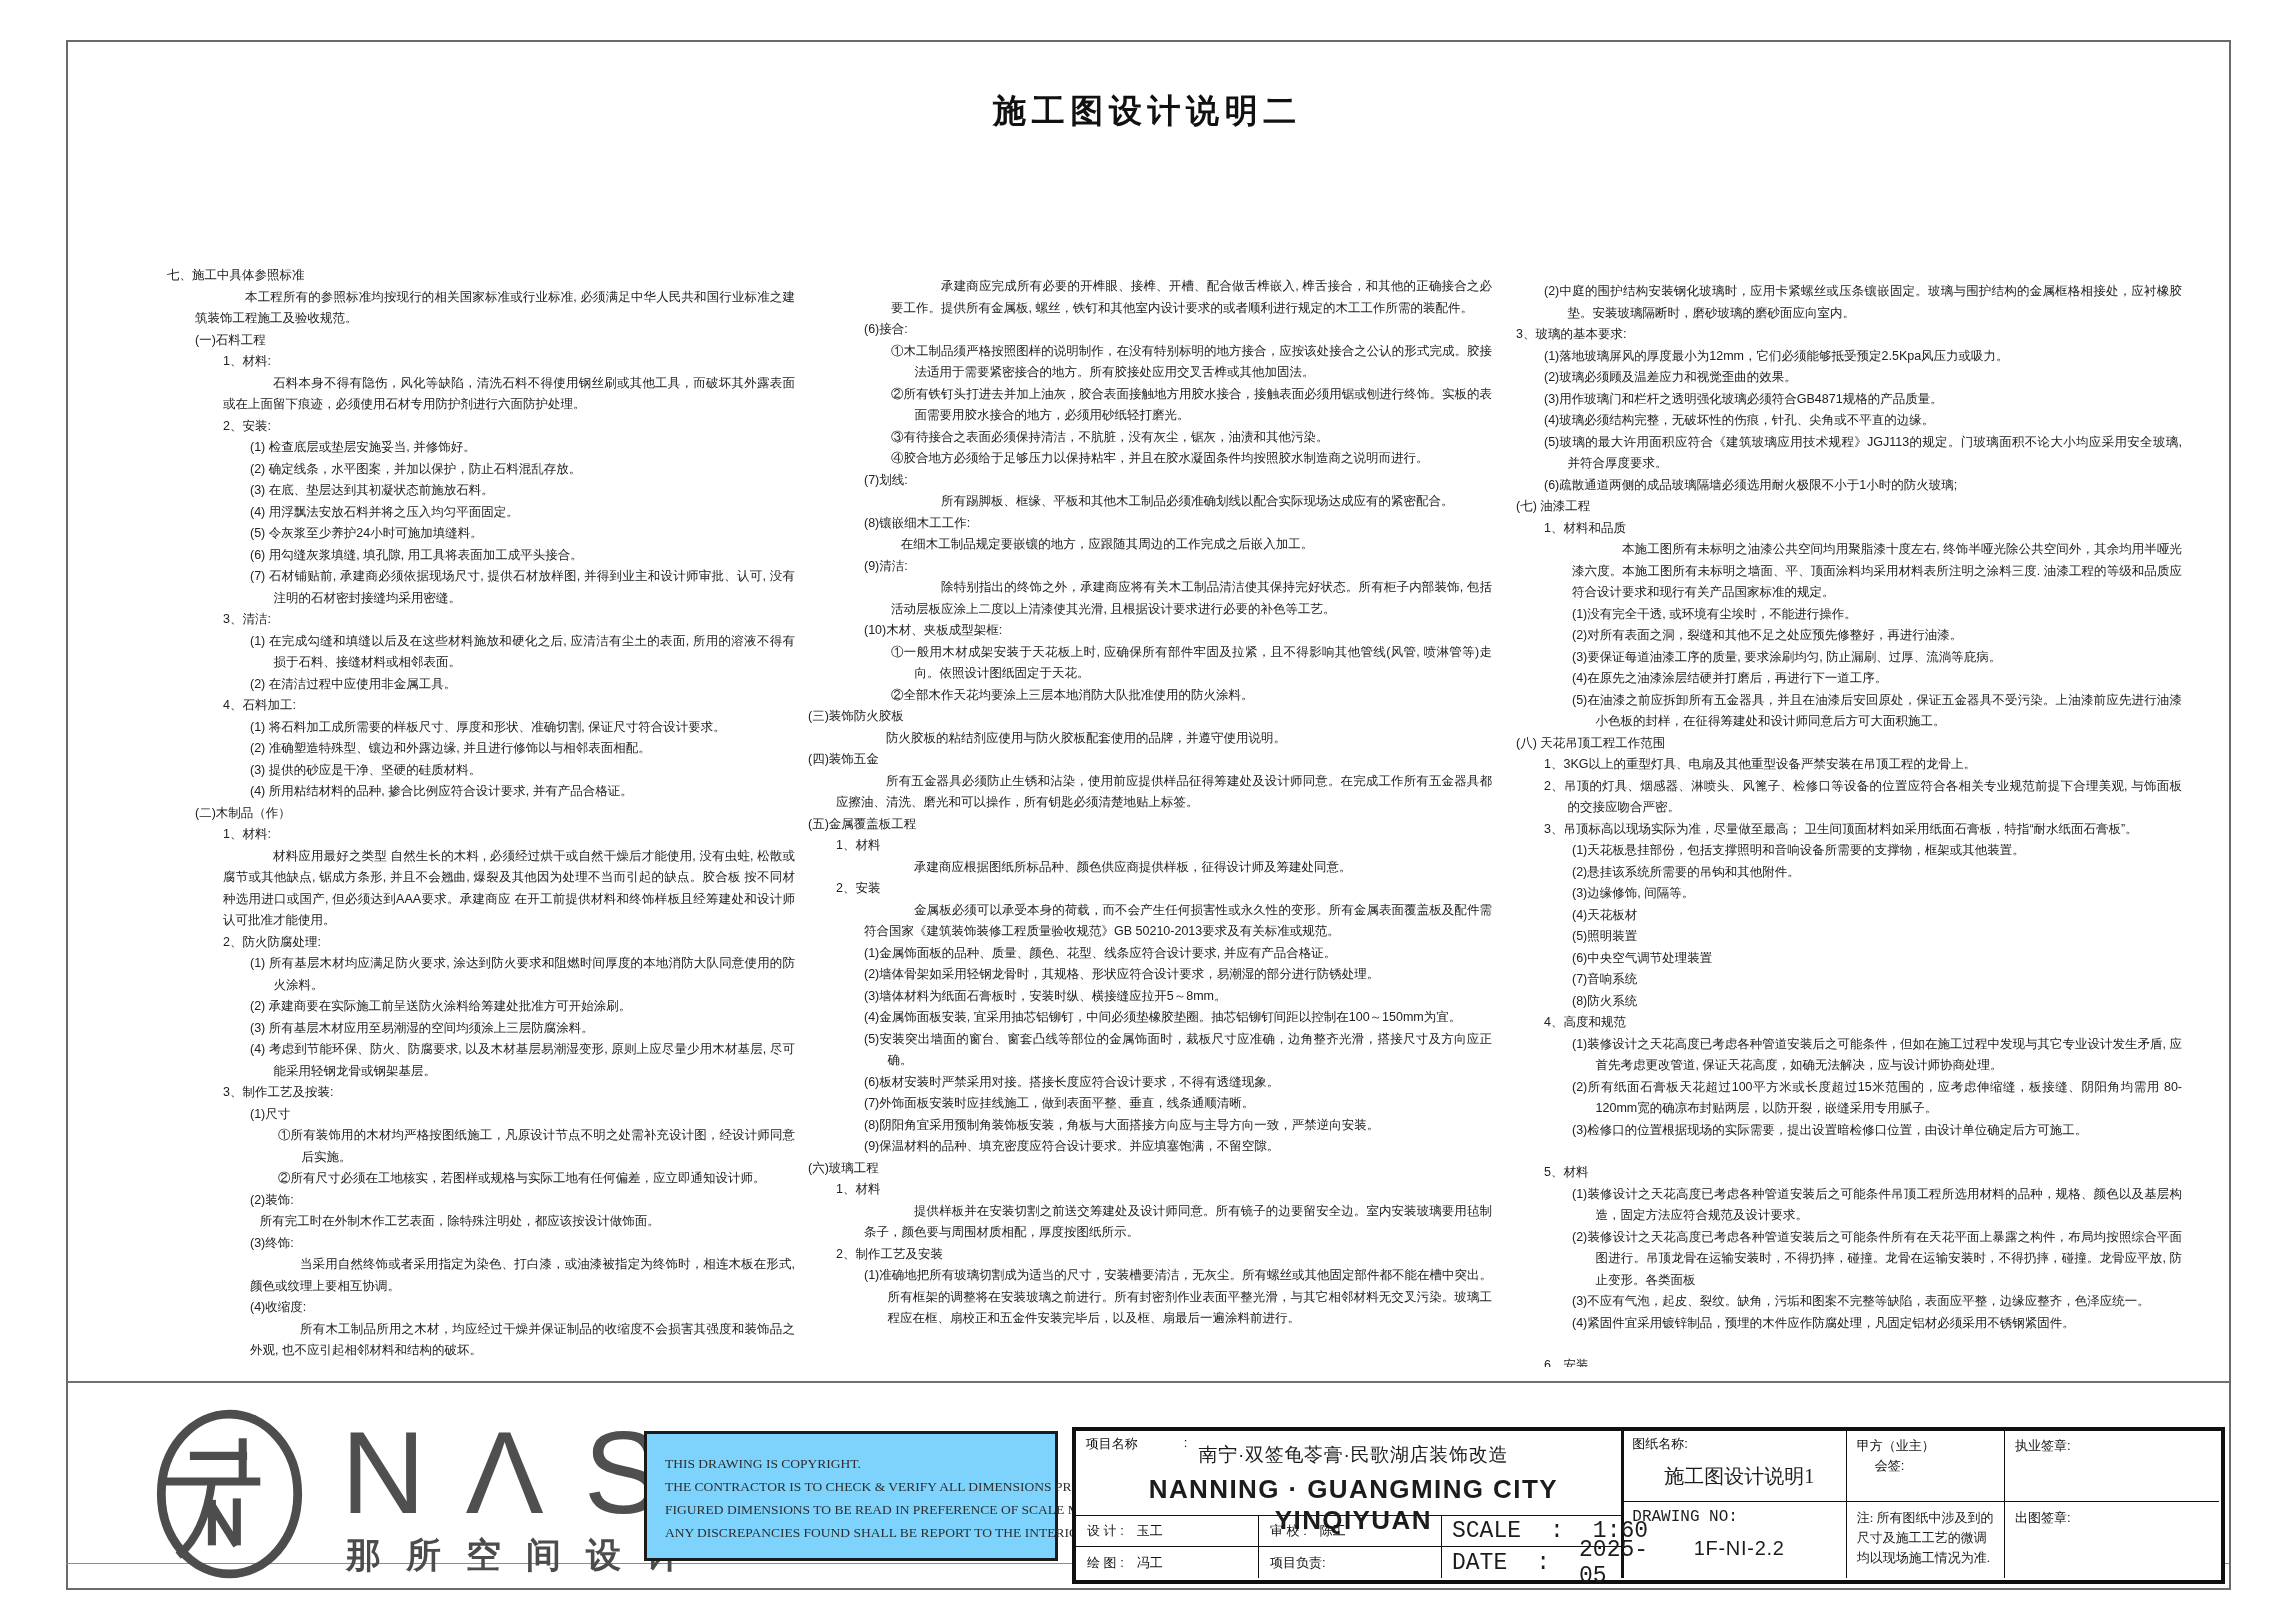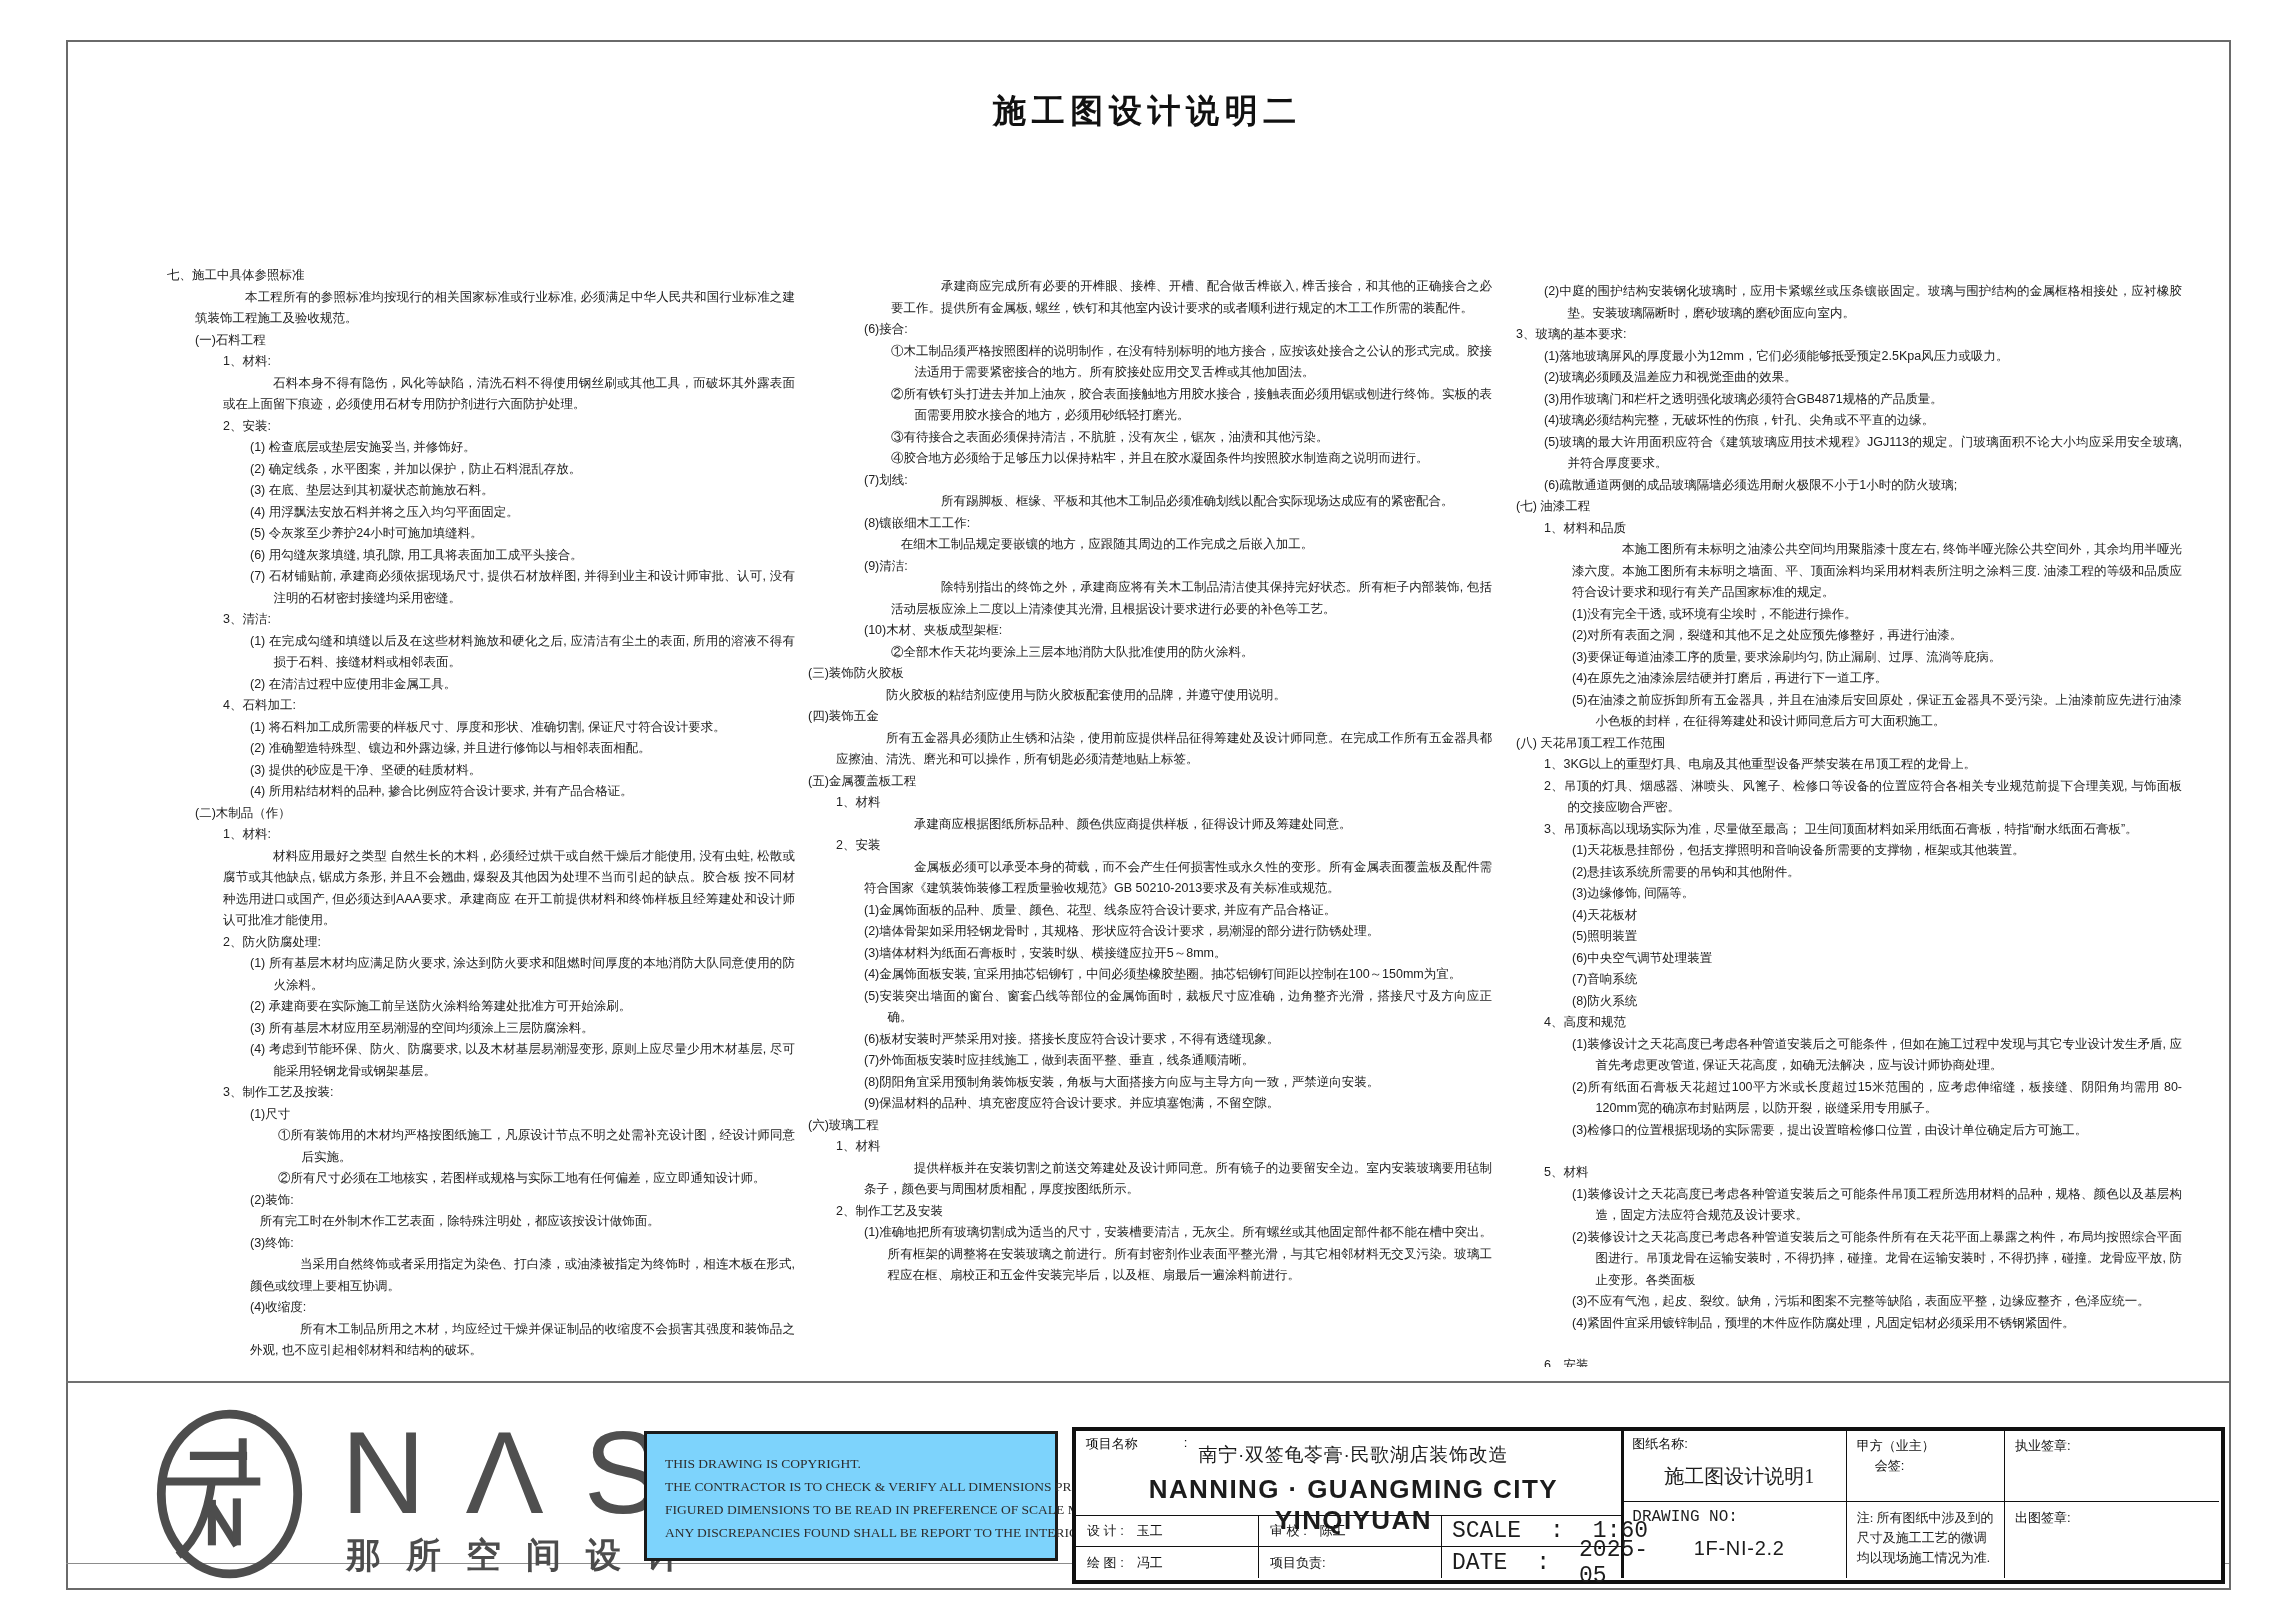--- a/index.html
+++ b/index.html
@@ -125,20 +125,21 @@
     <div class="line item ind3">②所有铁钉头打进去并加上油灰，胶合表面接触地方用胶水接合，接触表面必须用锯或刨进行终饰。实板的表面需要用胶水接合的地方，必须用砂纸轻打磨光。</div>
     <div class="line item ind3">③有待接合之表面必须保持清洁，不肮脏，没有灰尘，锯灰，油渍和其他污染。</div>
     <div class="line item ind3">④胶合地方必须给于足够压力以保持粘牢，并且在胶水凝固条件均按照胶水制造商之说明而进行。</div>
     <div class="line item ind2">(7)划线:</div>
     <div class="line para ind3">所有踢脚板、框缘、平板和其他木工制品必须准确划线以配合实际现场达成应有的紧密配合。</div>
     <div class="line item ind2">(8)镶嵌细木工工作:</div>
     <div class="line txt ind3">在细木工制品规定要嵌镶的地方，应跟随其周边的工作完成之后嵌入加工。</div>
     <div class="line item ind2">(9)清洁:</div>
     <div class="line para ind3">除特别指出的终饰之外，承建商应将有关木工制品清洁使其保持完好状态。所有柜子内部装饰, 包括活动层板应涂上二度以上清漆使其光滑, 且根据设计要求进行必要的补色等工艺。</div>
     <div class="line item ind2">(10)木材、夹板成型架框:</div>
+    <div class="line item ind3">①一般用木材成架安装于天花板上时, 应确保所有部件牢固及拉紧，且不得影响其他管线(风管, 喷淋管等)走向。依照设计图纸固定于天花。</div>
     <div class="line item ind3">②全部木作天花均要涂上三层本地消防大队批准使用的防火涂料。</div>
     <div class="line h1 ind0">(三)装饰防火胶板</div>
     <div class="line para ind1">防火胶板的粘结剂应使用与防火胶板配套使用的品牌，并遵守使用说明。</div>
     <div class="line h1 ind0">(四)装饰五金</div>
     <div class="line para ind1">所有五金器具必须防止生锈和沾染，使用前应提供样品征得筹建处及设计师同意。在完成工作所有五金器具都应擦油、清洗、磨光和可以操作，所有钥匙必须清楚地贴上标签。</div>
     <div class="line h1 ind0">(五)金属覆盖板工程</div>
     <div class="line h2 ind1">1、材料</div>
     <div class="line para ind2">承建商应根据图纸所标品种、颜色供应商提供样板，征得设计师及筹建处同意。</div>
     <div class="line h2 ind1">2、安装</div>
     <div class="line para ind2">金属板必须可以承受本身的荷载，而不会产生任何损害性或永久性的变形。所有金属表面覆盖板及配件需符合国家《建筑装饰装修工程质量验收规范》GB 50210-2013要求及有关标准或规范。</div>

